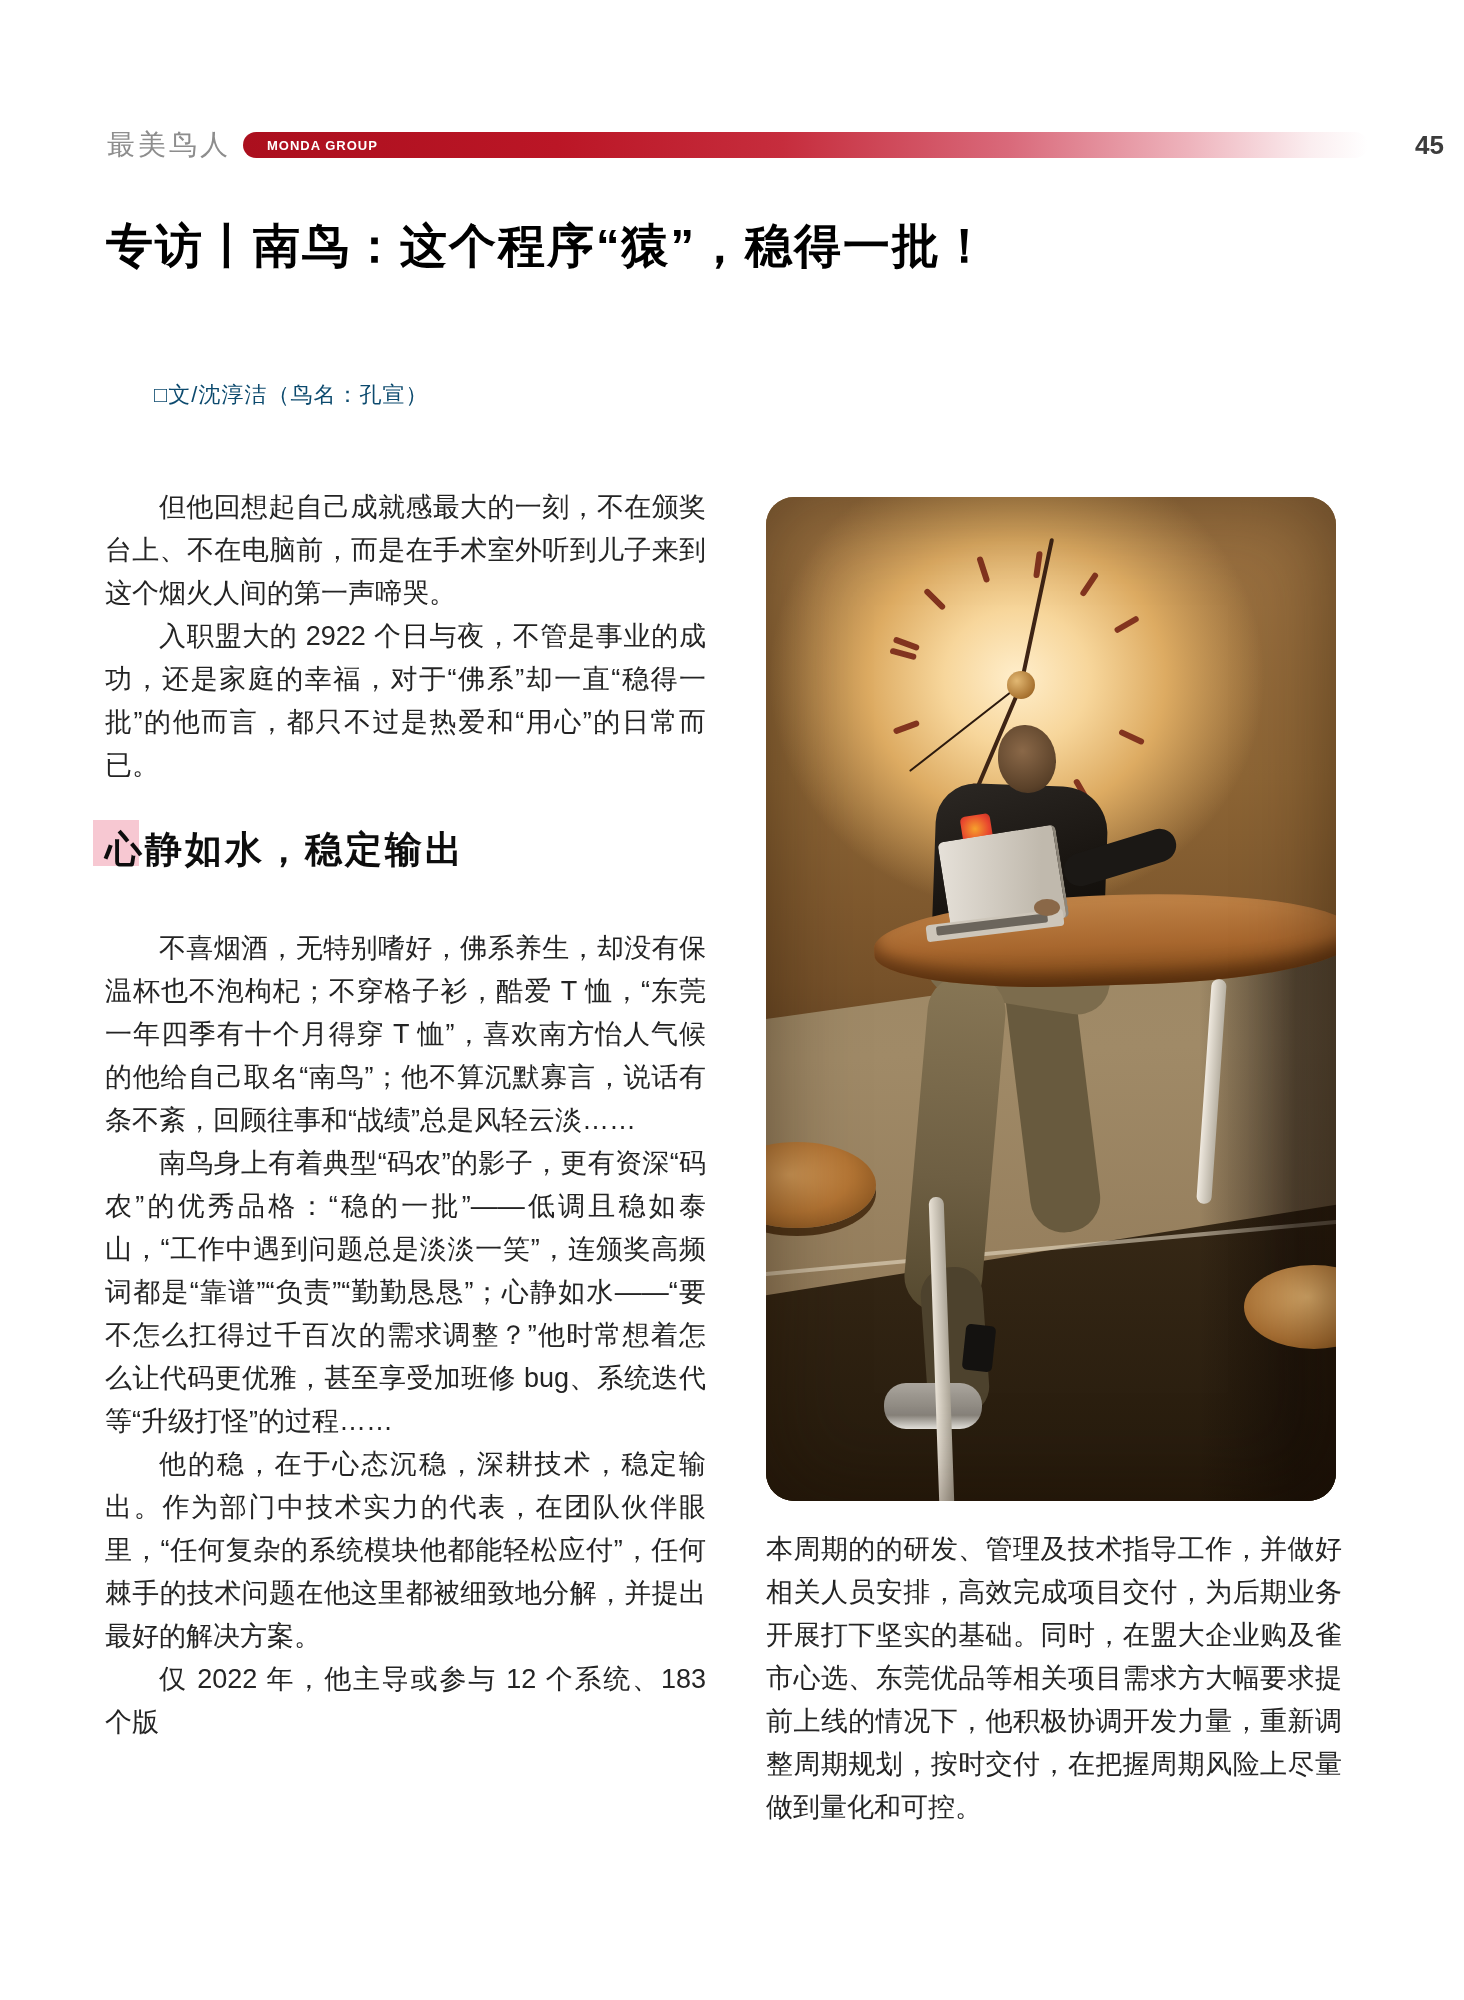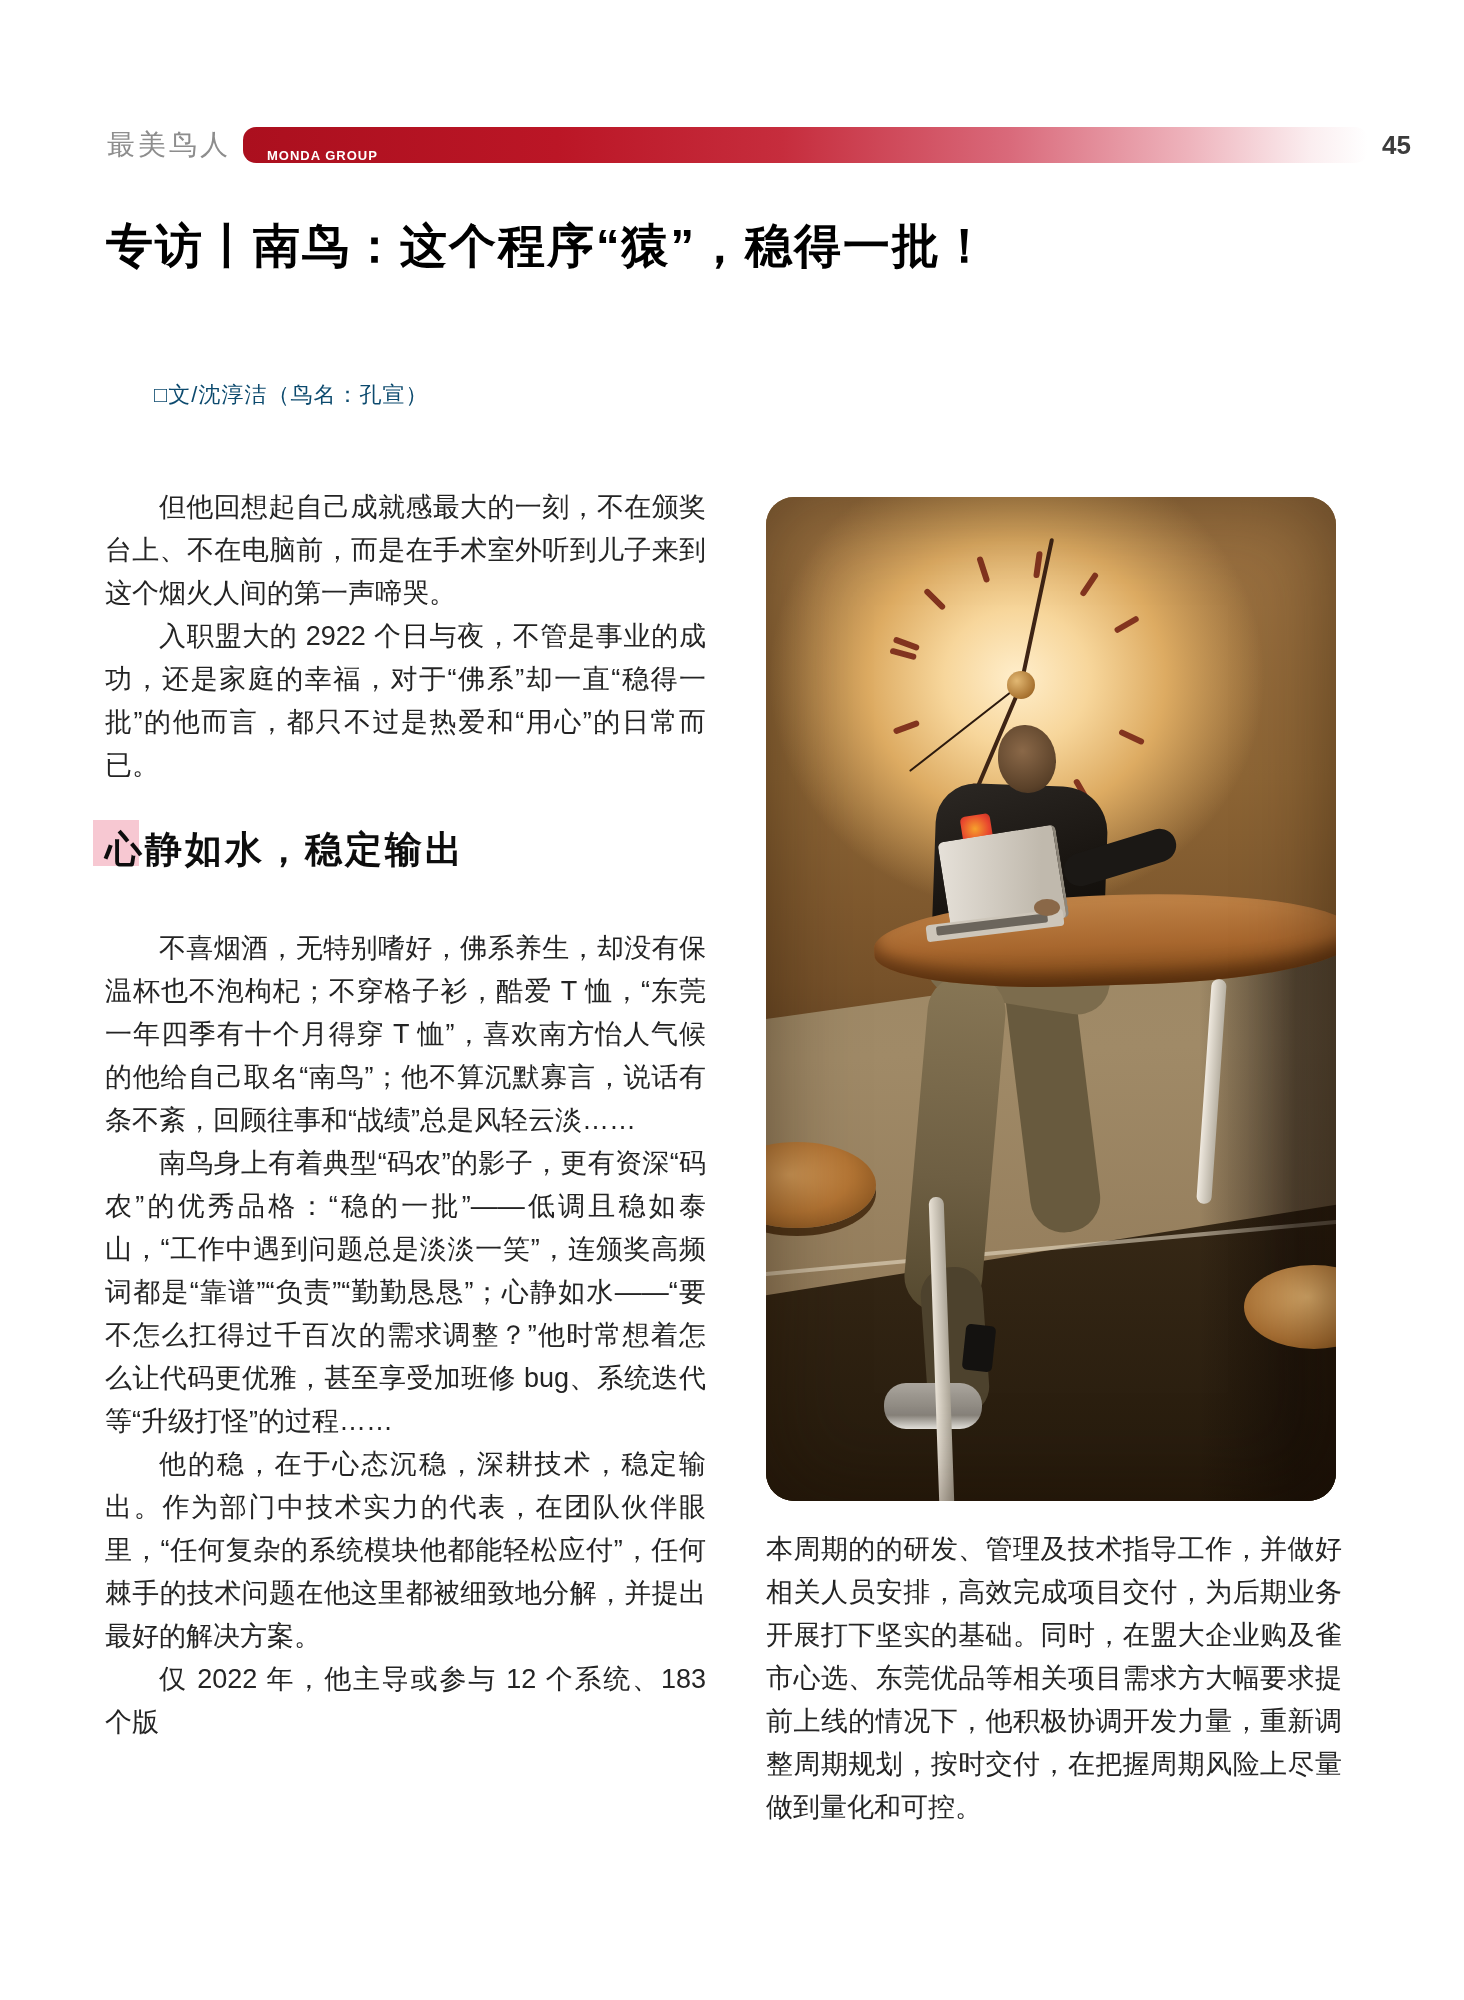--- a/index.html
+++ b/index.html
@@ -3,26 +3,26 @@
 <meta charset="utf-8">
 <style>
   html,body{margin:0;padding:0;background:#e8e8e8;}
   .page{position:relative;width:1464px;height:2000px;background:#ffffff;margin:0 auto;
         font-family:"Liberation Sans","DejaVu Sans",sans-serif;overflow:hidden;}
 
   
   .header{position:absolute;left:107px;top:130px;width:1337px;height:30px;
           display:flex;align-items:center;}
   .brand{font-size:28px;color:#8d8d8d;letter-spacing:3px;white-space:nowrap;}
-  .redbar{flex:1;height:36px;margin-left:12px;border-radius:13px;
+  .redbar{flex:1;height:26px;margin-left:12px;border-radius:13px;
           background:linear-gradient(90deg,#ab0f1e 0%,#bb1626 28%,#c62d3d 48%,
                      #d9697a 68%,#eeb3bc 84%,#fbeef0 95%,#ffffff 100%);
-          display:flex;align-items:flex-end;padding-left:24px;box-sizing:border-box;}
+          display:flex;align-items:center;padding-left:24px;box-sizing:border-box;}
   .redbar .bar-label{color:#ffffff;font-size:13px;font-weight:bold;letter-spacing:1px;}
-  .pageno{width:62px;margin-left:14px;font-size:26px;color:#3c3c3c;font-weight:600;}
+  .pageno{width:62px;margin-left:14px;text-align:right;font-size:26px;color:#3c3c3c;font-weight:600;}
 
   
   .title{position:absolute;left:106px;top:184px;font-size:47px;font-weight:900;
          color:#000;letter-spacing:2px;white-space:nowrap;}
   .byline{position:absolute;left:154px;top:380px;font-size:22px;color:#0c4a6e;letter-spacing:1px;}
 
   
   .col-left{position:absolute;left:105px;top:486px;width:601px;font-size:27px;
             line-height:43px;color:#242424;text-align:justify;}
   .col-left p{margin:0;text-indent:2em;}

